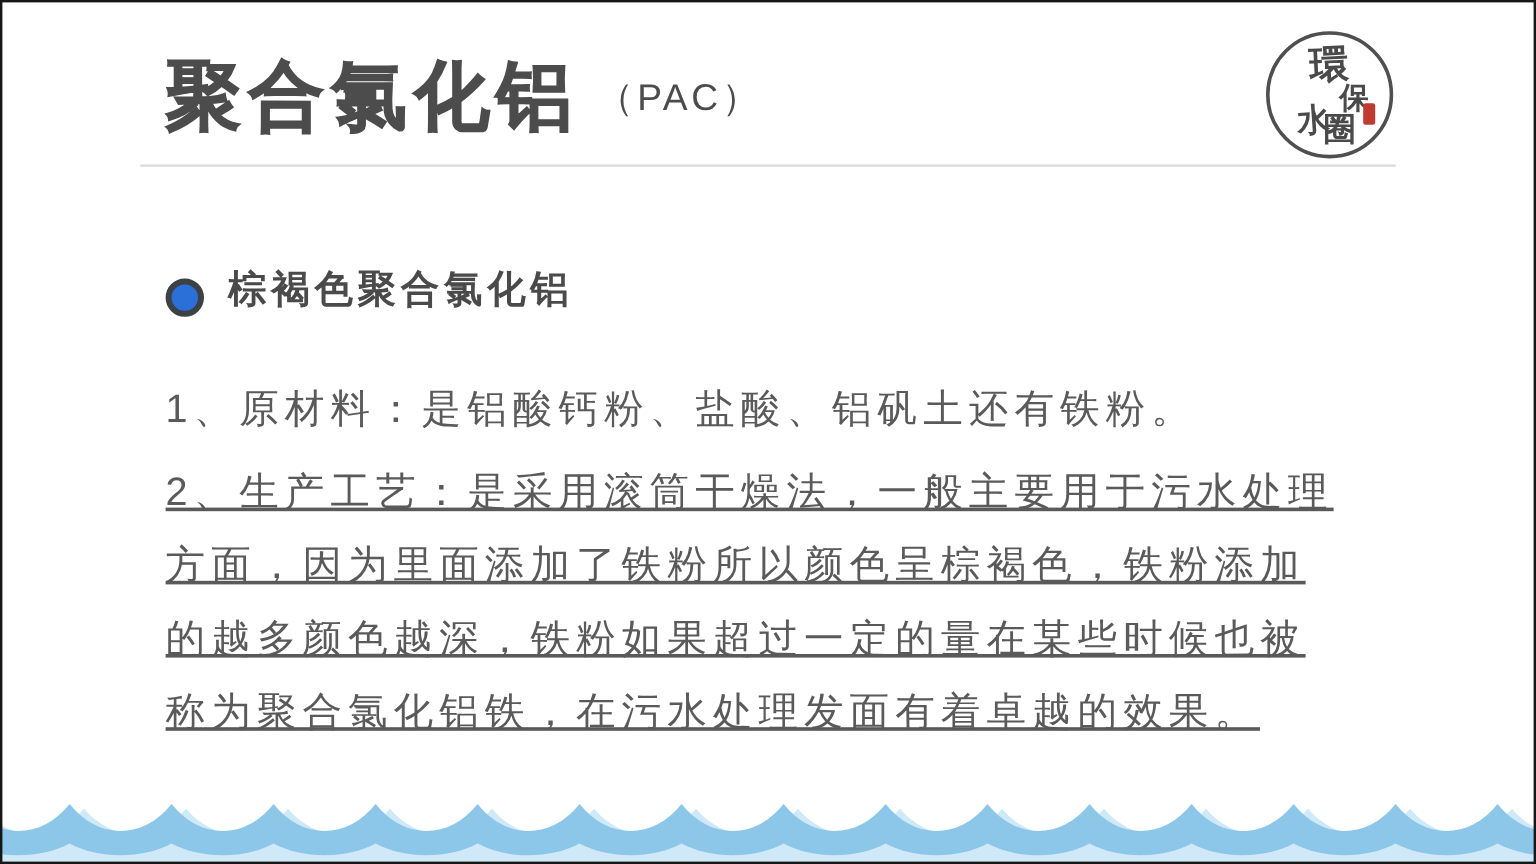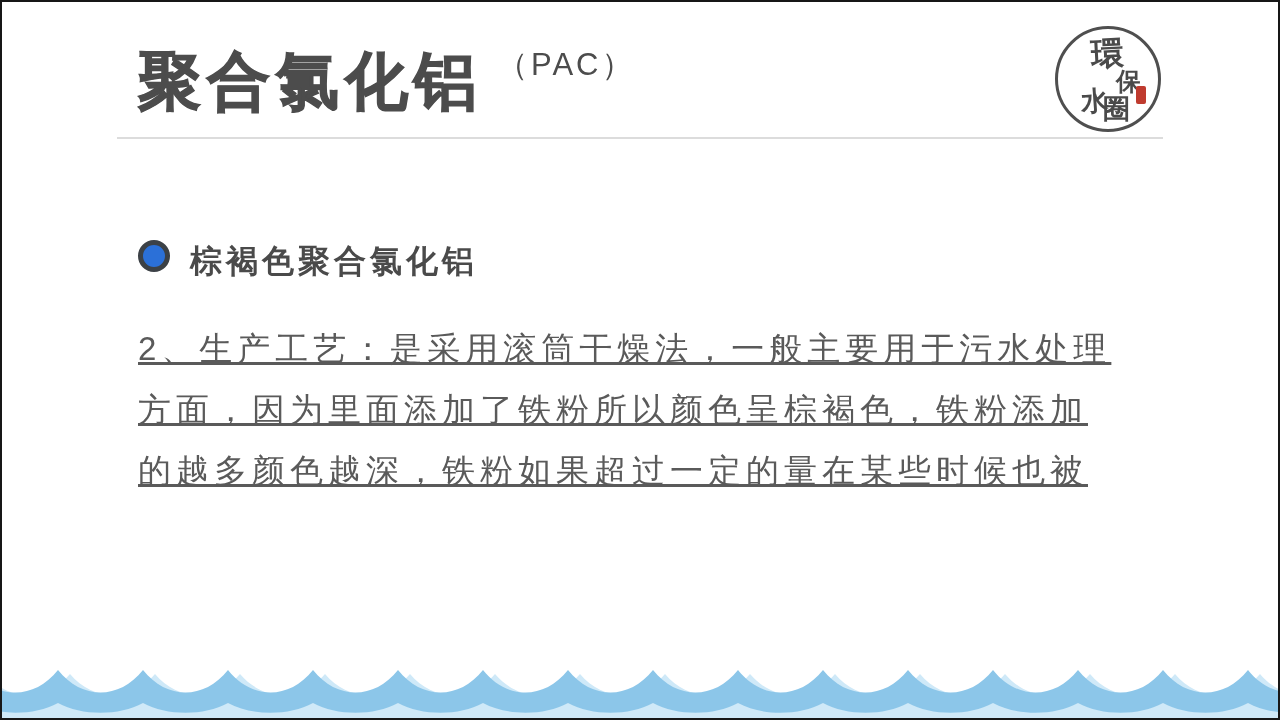--- a/index.html
+++ b/index.html
@@ -4,39 +4,39 @@
 <style>
   html,body{margin:0;padding:0;}
   body{width:1280px;height:720px;background:#ffffff;overflow:hidden;
        font-family:"Liberation Sans","DejaVu Sans",sans-serif;}
   .slide{position:relative;width:1280px;height:720px;background:#ffffff;}
 
   
   .frame{position:absolute;inset:0;border:2px solid #171717;pointer-events:none;z-index:50;}
 
   
-  .title-row{position:absolute;left:138px;top:44px;display:flex;align-items:flex-start;}
+  .title-row{position:absolute;left:138px;top:44px;display:flex;align-items:center;}
   .title{margin:0;font-size:63px;font-weight:900;color:#4c4c4c;letter-spacing:6px;
          line-height:1.2;-webkit-text-stroke:1.2px #4c4c4c;}
   .subtitle{margin-left:14px;font-size:31px;font-weight:500;color:#4c4c4c;letter-spacing:3px;}
   .divider{position:absolute;left:117px;top:137px;width:1046px;height:2px;background:#dcdcdc;}
 
   
   .logo{position:absolute;left:1055px;top:26px;width:106px;height:106px;background:#ffffff;
         border:3px solid #4f4f4f;border-radius:50%;box-sizing:border-box;z-index:10;}
   .logo span{position:absolute;color:#4a4a4a;font-family:"DejaVu Serif","Liberation Serif",serif;
              font-weight:700;line-height:1;}
   .lg1{left:33px;top:8px;font-size:33px;transform:rotate(-3deg);}
   .lg2{left:58px;top:40px;font-size:25px;}
   .lg3{left:23px;top:58px;font-size:27px;transform:rotate(-4deg);}
   .lg4{left:45px;top:66px;font-size:27px;}
   .seal{position:absolute;left:78px;top:57px;width:10px;height:18px;background:#bf3b2f;border-radius:2px;}
 
   
-  .bullet-row{position:absolute;left:138px;top:220px;display:flex;align-items:flex-start;margin-top:20px;}
+  .bullet-row{position:absolute;left:138px;top:220px;display:flex;align-items:flex-end;}
   .bullet{width:22px;height:22px;border-radius:50%;background:#2b70d8;
           border:5px solid #3c4146;box-sizing:content-box;}
   .section-heading{margin:0 0 0 20px;font-size:32px;font-weight:700;color:#4a4a4a;letter-spacing:4px;}
 
   
   .content{position:absolute;left:138px;top:310px;width:1045px;color:#5a5a5a;}
   .content .line{font-size:33px;line-height:61px;letter-spacing:5px;white-space:nowrap;}
   .para2{margin-top:8px;text-decoration:underline;}
 
   
@@ -61,24 +61,28 @@
     <span class="lg4">圈</span>
     <span class="seal"></span>
   </div>
 
   <div class="bullet-row">
     <span class="bullet"></span>
     <h2 class="section-heading">棕褐色聚合氯化铝</h2>
   </div>
 
   <div class="content">
+    <div class="para1">
+      <div class="line">1、原材料：是铝酸钙粉、盐酸、铝矾土还有铁粉。</div>
+    </div>
     <div class="para2">
       <div class="line">2、生产工艺：是采用滚筒干燥法，一般主要用于污水处理</div>
       <div class="line">方面，因为里面添加了铁粉所以颜色呈棕褐色，铁粉添加</div>
       <div class="line">的越多颜色越深，铁粉如果超过一定的量在某些时候也被</div>
+      <div class="line">称为聚合氯化铝铁，在污水处理发面有着卓越的效果。</div>
     </div>
   </div>
 
   <svg class="waves" viewBox="0 0 1280 62" preserveAspectRatio="none" aria-hidden="true">
     <path fill="#cfe9f8" d="M -100 16 C -76.2 44 -38.800000000000004 44 -15 16 C 8.8 44 46.199999999999996 44 70 16 C 93.8 44 131.2 44 155 16 C 178.8 44 216.2 44 240 16 C 263.8 44 301.2 44 325 16 C 348.8 44 386.2 44 410 16 C 433.8 44 471.2 44 495 16 C 518.8 44 556.2 44 580 16 C 603.8 44 641.2 44 665 16 C 688.8 44 726.2 44 750 16 C 773.8 44 811.2 44 835 16 C 858.8 44 896.2 44 920 16 C 943.8 44 981.2 44 1005 16 C 1028.8 44 1066.2 44 1090 16 C 1113.8 44 1151.2 44 1175 16 C 1198.8 44 1236.2 44 1260 16 C 1283.8 44 1321.2 44 1345 16 C 1368.8 44 1406.2 44 1430 16 L 1450 90 L -170 90 Z"></path>
     <path fill="#8cc6e9" d="M -112 12 C -88.2 42 -50.800000000000004 42 -27 12 C -3.1999999999999993 42 34.199999999999996 42 58 12 C 81.8 42 119.19999999999999 42 143 12 C 166.8 42 204.2 42 228 12 C 251.8 42 289.2 42 313 12 C 336.8 42 374.2 42 398 12 C 421.8 42 459.2 42 483 12 C 506.8 42 544.2 42 568 12 C 591.8 42 629.2 42 653 12 C 676.8 42 714.2 42 738 12 C 761.8 42 799.2 42 823 12 C 846.8 42 884.2 42 908 12 C 931.8 42 969.2 42 993 12 C 1016.8 42 1054.2 42 1078 12 C 1101.8 42 1139.2 42 1163 12 C 1186.8 42 1224.2 42 1248 12 C 1271.8 42 1309.2 42 1333 12 C 1356.8 42 1394.2 42 1418 12 L 1450 90 L -170 90 Z"></path>
     <path fill="#cfe9f8" d="M -112 45 C -88.2 58 -50.800000000000004 58 -27 45 C -3.1999999999999993 58 34.199999999999996 58 58 45 C 81.8 58 119.19999999999999 58 143 45 C 166.8 58 204.2 58 228 45 C 251.8 58 289.2 58 313 45 C 336.8 58 374.2 58 398 45 C 421.8 58 459.2 58 483 45 C 506.8 58 544.2 58 568 45 C 591.8 58 629.2 58 653 45 C 676.8 58 714.2 58 738 45 C 761.8 58 799.2 58 823 45 C 846.8 58 884.2 58 908 45 C 931.8 58 969.2 58 993 45 C 1016.8 58 1054.2 58 1078 45 C 1101.8 58 1139.2 58 1163 45 C 1186.8 58 1224.2 58 1248 45 C 1271.8 58 1309.2 58 1333 45 C 1356.8 58 1394.2 58 1418 45 L 1450 90 L -170 90 Z"></path>
   </svg>
 
   <div class="frame"></div>

